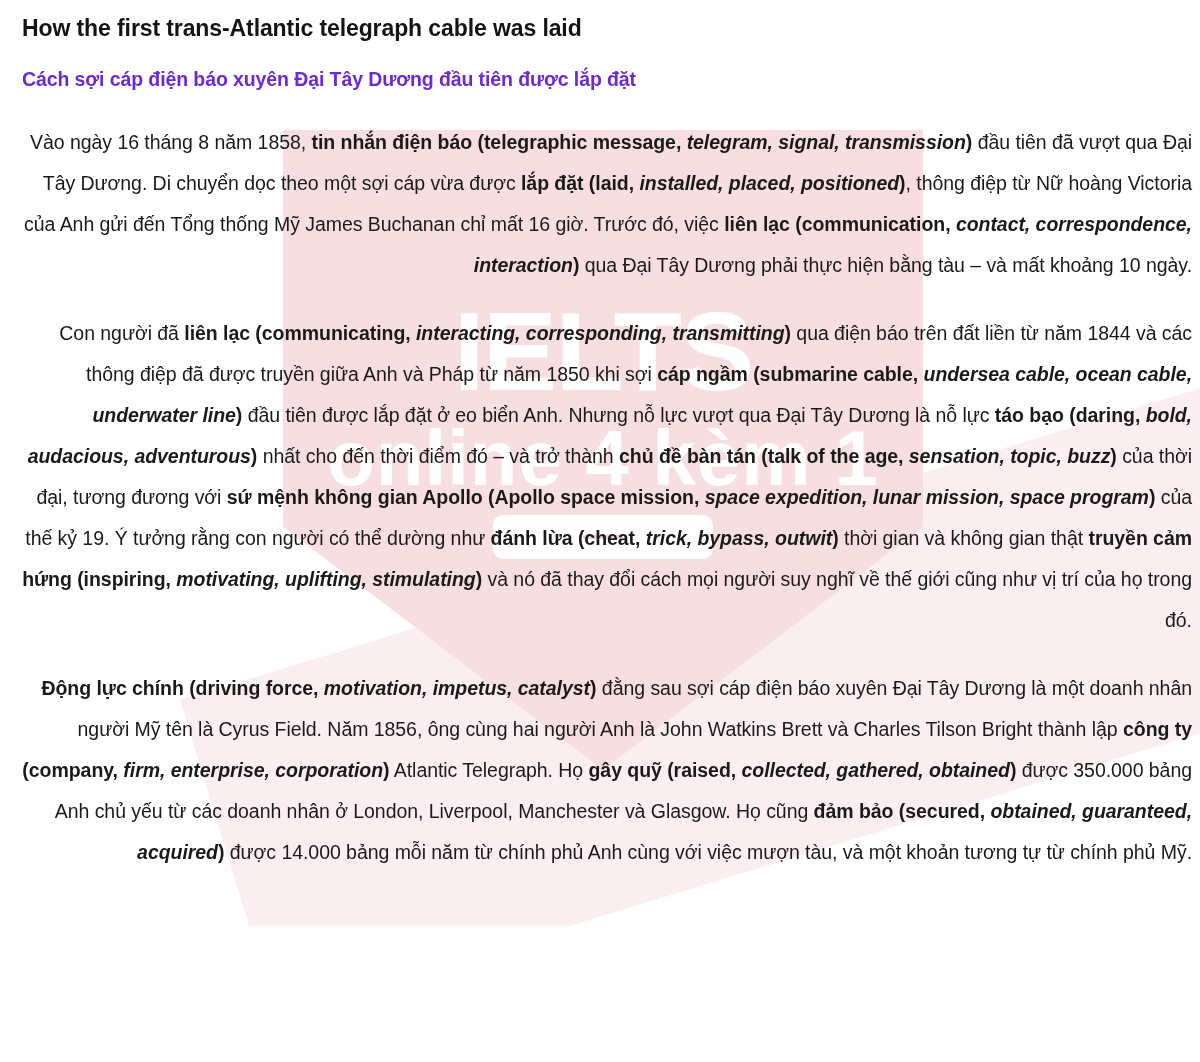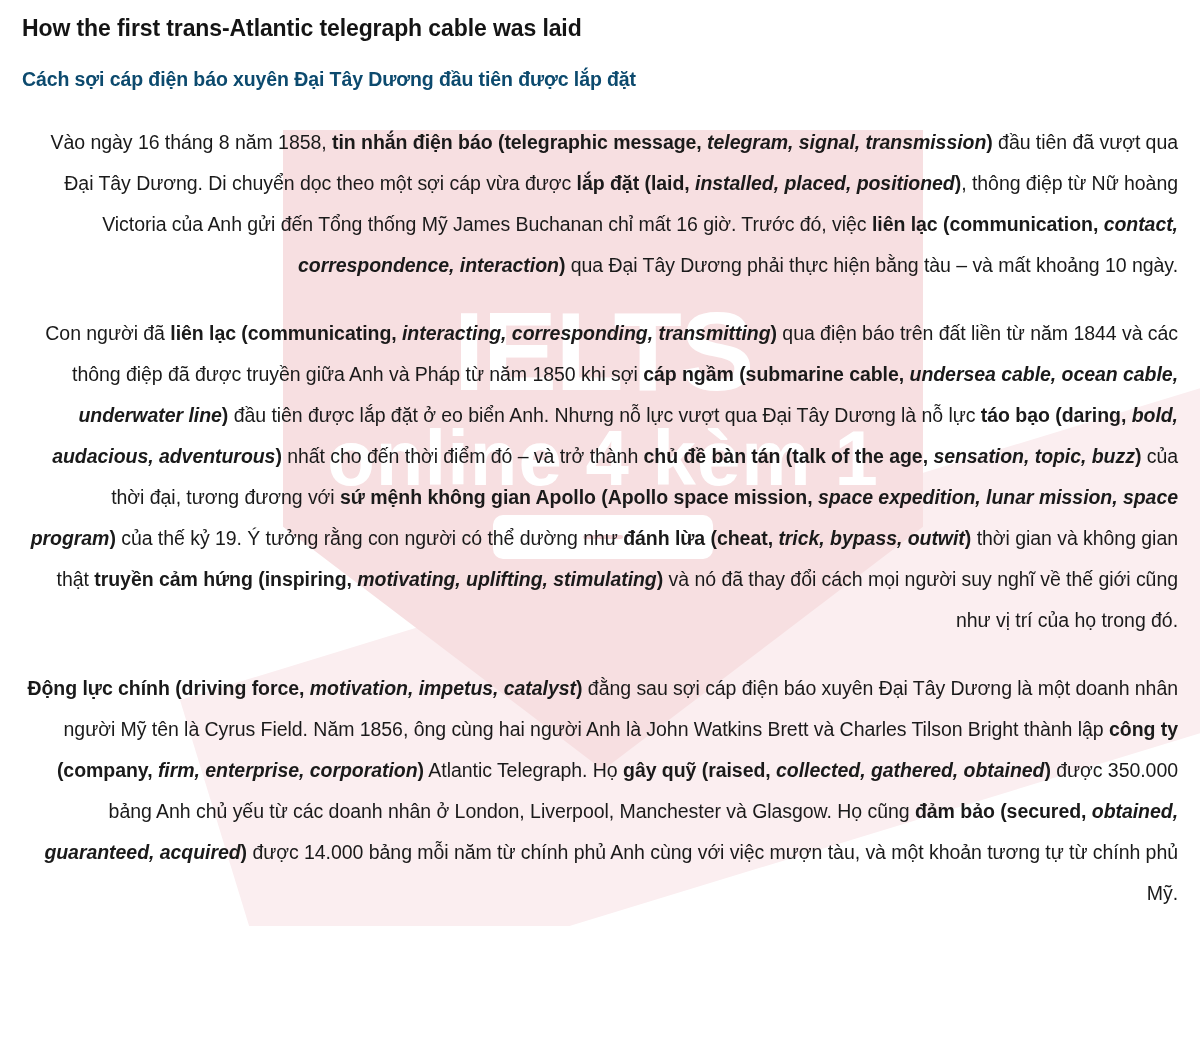--- a/index.html
+++ b/index.html
@@ -104,37 +104,37 @@
     height: 330px;
     background: #fbeef0;
     transform: rotate(-17deg);
     transform-origin: left top;
   }
 
   
   #content {
     position: relative;
     z-index: 2;
-    padding: 10px 22px 0 22px;
+    padding: 10px 8px 0 22px;
     box-sizing: border-box;
   }
   h1.doc-title {
     font-size: 23px;
     font-weight: bold;
     line-height: 1.3;
     margin: 4px 0 0 0;
     color: #141414;
     letter-spacing: -0.1px;
   }
   h2.doc-subtitle {
     font-size: 19.5px;
     font-weight: bold;
     line-height: 1.3;
     margin: 23px 0 0 0;
-    color: #0c4a6e;
+    color: #6d28d9;
     letter-spacing: -0.1px;
   }
   p.para {
     font-size: 19.5px;
     line-height: 41px;
     margin: 27px 0 0 0;
     color: #1a1a1a;
     text-align: right;
     letter-spacing: -0.05px;
   }

